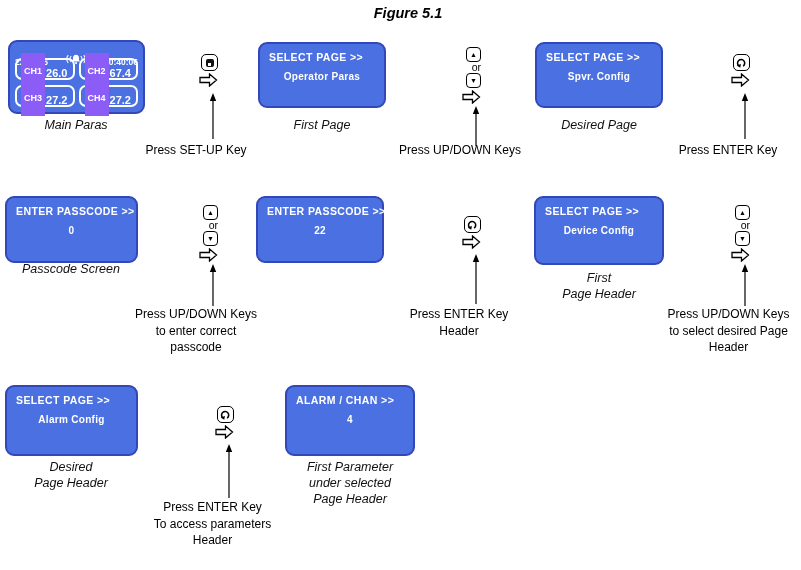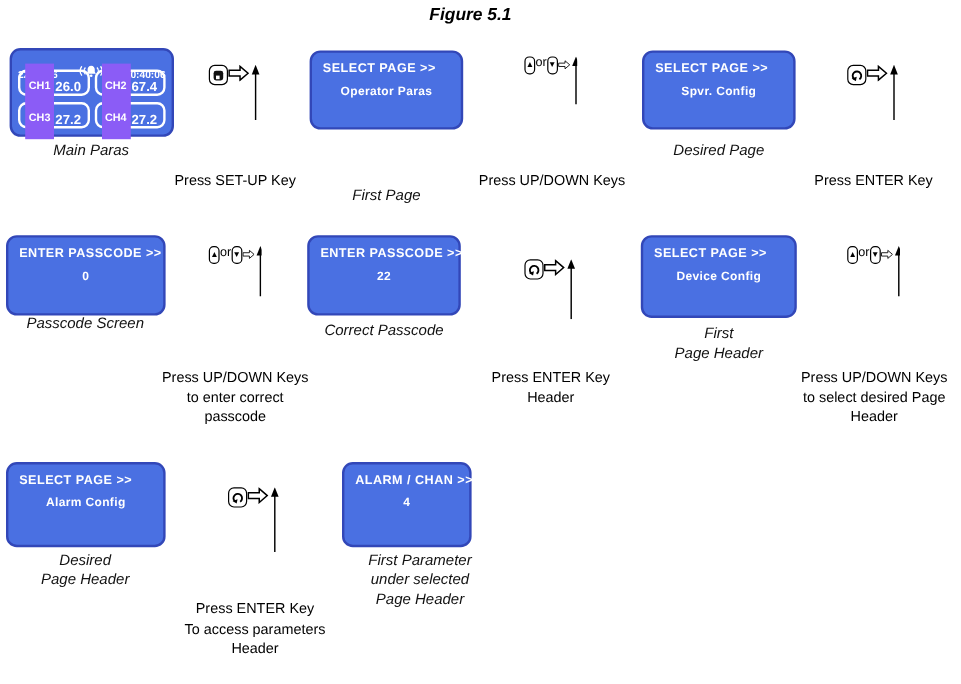--- a/index.html
+++ b/index.html
@@ -1,21 +1,21 @@
 <!DOCTYPE html>
 <html><head>
 <meta charset="utf-8">
 <style>
   html,body{margin:0;padding:0;background:#fff;}
   .stage{
     position:relative;width:801px;height:570px;background:#fff;
     font-family:"Liberation Sans", sans-serif;color:#000;overflow:hidden;
   }
   .fig-title{
-    position:absolute;left:292px;top:5px;width:200px;text-align:center;
+    position:absolute;left:308px;top:5px;width:200px;text-align:center;
     font-weight:bold;font-style:italic;font-size:14.5px;color:#000;
   }
   
   .lcd{
     position:absolute;background:#4a70e2;border:2px solid #3247b8;
     border-radius:9px;color:#fff;box-sizing:border-box;
   }
   .lcd-header{
     position:absolute;top:7px;left:9px;font-weight:bold;font-size:10.5px;
     letter-spacing:.4px;white-space:nowrap;
@@ -49,21 +49,21 @@
   .figlabel{
     position:absolute;font-style:italic;font-size:12.5px;line-height:16px;
     text-align:center;color:#111;
   }
   
   .caption{
     position:absolute;font-size:12px;line-height:16.5px;text-align:center;color:#000;
   }
   
   .keygroup{
-    position:absolute;width:44px;display:flex;align-items:flex-start;
+    position:absolute;width:44px;display:flex;flex-direction:column;align-items:flex-end;
   }
   .key-sq{
     width:13px;height:13px;border:1.4px solid #000;border-radius:4px;background:#fff;
     display:flex;align-items:center;justify-content:center;
     font-size:7px;line-height:1;color:#000;box-sizing:content-box;
   }
   .or-label{font-size:10.5px;line-height:11px;color:#000;}
   .key-big{
     width:17px;height:17px;border:1.7px solid #000;border-radius:5px;background:#fff;
     display:flex;align-items:center;justify-content:center;box-sizing:border-box;
@@ -132,21 +132,21 @@
         <polygon points="5,0 1.8,8 8.2,8" fill="#000"></polygon>
         <line x1="5" y1="7" x2="5" y2="46" stroke="#000" stroke-width="1.2"></line>
       </svg>
   </div>
   <div class="caption" style="left:116px;top:142px;width:160px;">Press SET-UP Key</div>
 
   <div class="lcd" style="left:258px;top:42px;width:128px;height:66px;">
     <div class="lcd-header">SELECT PAGE &gt;&gt;</div>
     <div class="lcd-body">Operator Paras</div>
   </div>
-  <div class="figlabel" style="left:262px;top:117px;width:120px;margin-top:38px;">First Page</div>
+  <div class="figlabel" style="left:262px;top:117px;width:120px;">First Page</div>
 
   <div class="keygroup" style="left:437px;top:47px;">
     <div class="key-sq">
         <span>▲</span>
       </div>
     <div class="or-label">or</div>
     <div class="key-sq">
         <span>▼</span>
       </div>
     <div class="gap2"></div>
@@ -215,21 +215,20 @@
   <div class="caption" style="left:116px;top:306px;width:160px;">
     <div>Press UP/DOWN Keys</div>
     <div>to enter correct</div>
     <div>passcode</div>
   </div>
 
   <div class="lcd" style="left:256px;top:196px;width:128px;height:67px;">
     <div class="lcd-header">ENTER PASSCODE &gt;&gt;</div>
     <div class="lcd-body">22</div>
   </div>
-  <div class="figlabel" style="left:248px;top:267px;width:144px;">Correct Passcode</div>
 
   <div class="keygroup" style="left:437px;top:216px;">
     <div class="key-big">
       <svg width="11" height="11" viewBox="0 0 12 12">
           <path d="M3,9.6 A3.9,3.9 0 1 1 7.8,9.9" stroke="#000" stroke-width="1.7" fill="none"></path>
           <polygon points="0.8,9.2 5.4,7.6 4.6,11.6" fill="#000"></polygon>
         </svg>
     </div>
     <div class="gap2"></div>
     <svg width="19" height="14" viewBox="0 0 19 14">
@@ -304,21 +303,21 @@
         <polygon points="5,0 1.8,8 8.2,8" fill="#000"></polygon>
         <line x1="5" y1="7" x2="5" y2="54" stroke="#000" stroke-width="1.2"></line>
       </svg>
   </div>
   <div class="caption" style="left:130px;top:499px;width:165px;">
     <div>Press ENTER Key</div>
     <div>To access parameters</div>
     <div>Header</div>
   </div>
 
-  <div class="lcd" style="left:285px;top:385px;width:108px;height:71px;">
+  <div class="lcd" style="left:285px;top:385px;width:130px;height:71px;">
     <div class="lcd-header">ALARM / CHAN &gt;&gt;</div>
     <div class="lcd-body">4</div>
   </div>
   <div class="figlabel" style="left:278px;top:459px;width:144px;">
     <div>First Parameter</div>
     <div>under selected</div>
     <div>Page Header</div>
   </div>
 
 </div>

